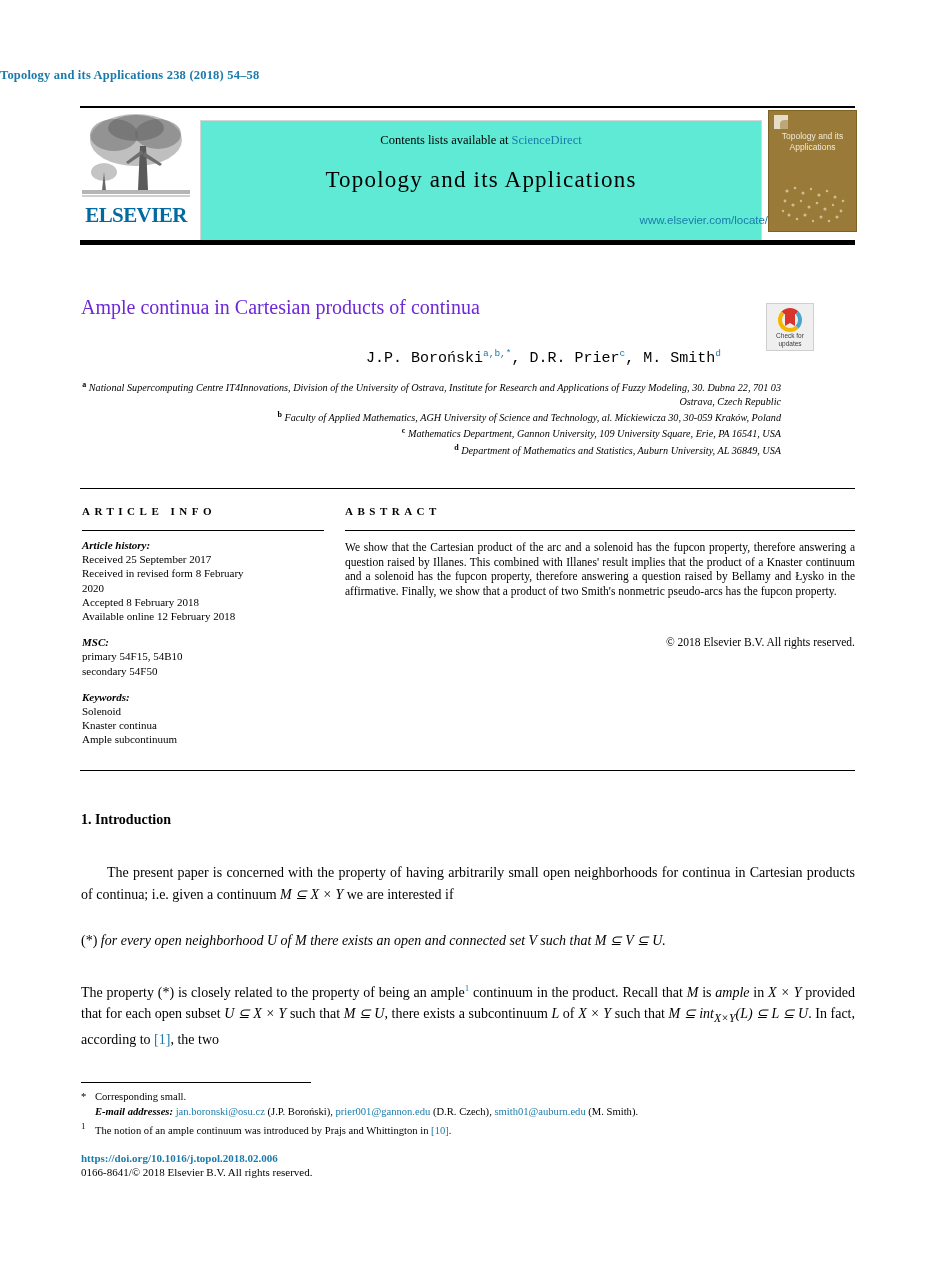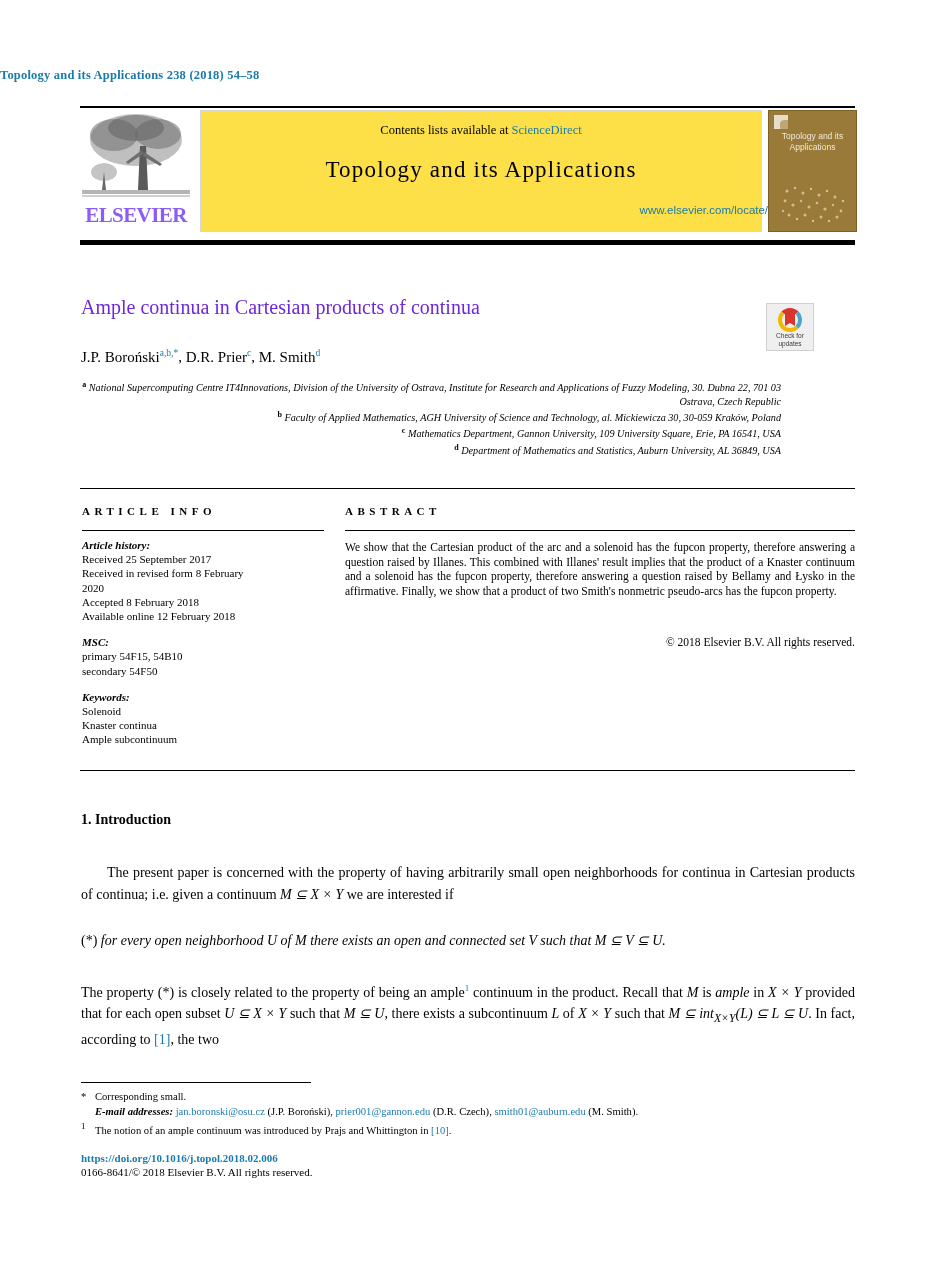--- a/index.html
+++ b/index.html
@@ -63,28 +63,28 @@
   }
   .elsevier-word {
     position: absolute;
     left: 0; top: 93px;
     width: 112px;
     text-align: center;
     font-family: "Liberation Serif", serif;
     font-size: 21px;
     font-weight: bold;
     letter-spacing: -0.6px;
-    color: #8b5cf6;
+    color: #0369a1;
   }
   .contents-box {
     position: absolute;
-    left: 120px; top: 0;
+    left: 120px; top: 10px;
     width: 560px;
     height: 120px;
-    background: #fde047;
+    background: #5eead4;
     border: 1px solid #d6d6d6;
   }
   .contents-line {
     position: absolute;
     left: 0; top: 12px;
     width: 560px;
     text-align: center;
     font-size: 12.5px;
     font-family: "Liberation Serif", serif;
   }
@@ -198,21 +198,22 @@
     font-size: 6.5px;
     line-height: 7.5px;
     color: #3a3a3a;
     font-family: "Liberation Sans", sans-serif;
   }
   .authors {
     position: absolute;
     left: 81px; top: 348px;
     width: 640px;
     font-size: 15px;
-    font-family: Liberation Serif, serif;
+    font-family: Liberation Mono, monospace;
+    text-align: right;
   }
   .authors sup { color: #1a7bab; font-size: 9.5px; }
 
   .affil {
     position: absolute;
     left: 81px; top: 378px;
     width: 700px;
     font-size: 10.2px;
     line-height: 13.2px;
     font-style: italic;

